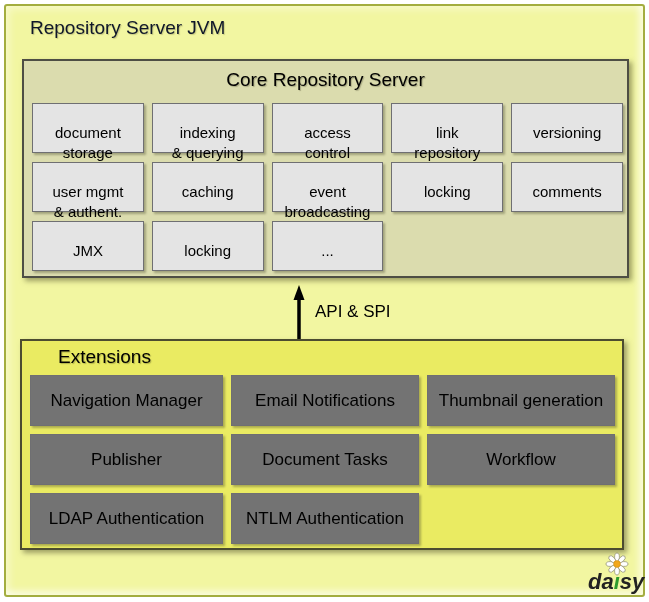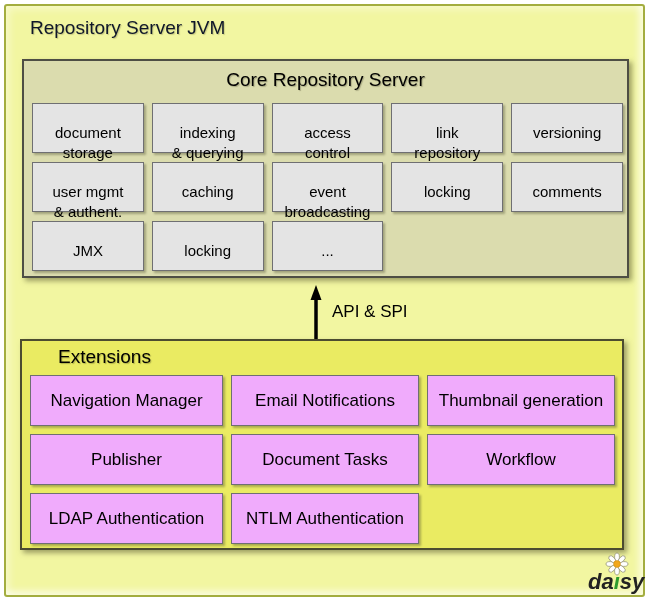--- a/index.html
+++ b/index.html
@@ -30,40 +30,40 @@
     display:grid;grid-template-columns:repeat(5,1fr);
     grid-auto-rows:50px;gap:9px 8px;
   }
   .cell{
     box-sizing:border-box;background:#E4E4E4;border:1.5px solid #6F6F72;
     box-shadow:1.5px 1.5px 2px rgba(80,80,50,0.4);
     display:flex;justify-content:center;align-items:flex-start;
     padding-top:19px;text-align:center;font-size:15px;line-height:1.3;
     white-space:pre-line;
   }
-  .connector{position:absolute;left:296px;top:279px;width:140px;height:56px;}
+  .connector{position:absolute;left:279px;top:279px;width:140px;height:56px;}
   .connector svg{position:absolute;left:6px;top:0;}
   .connector-label{position:absolute;left:30px;top:17px;font-size:17px;}
   .ext-box{
     position:absolute;left:14px;top:333px;width:604px;height:211px;
     box-sizing:border-box;background:#EAEB62;border:2px solid #4C4C30;
     box-shadow:3px 3px 5px rgba(75,75,40,0.5);
   }
   .ext-title{
     position:absolute;left:0;top:5px;width:100%;text-align:left;font-size:19px;
     text-shadow:1px 1px 1px rgba(90,90,40,0.4);
     padding-left:36px;
   }
   .ext-grid{
     position:absolute;left:8px;top:34px;width:585px;
     display:grid;grid-template-columns:193px 188px 188px;
     grid-auto-rows:51px;gap:8px;
   }
   .ext-cell{
-    box-sizing:border-box;background:#f0abfc;border:1.5px solid #6F6F72;
+    box-sizing:border-box;background:#737373;border:1.5px solid #6F6F72;
     box-shadow:1.5px 1.5px 2px rgba(80,80,50,0.4);
     display:flex;justify-content:center;align-items:center;
     text-align:right;font-size:17px;
   }
   .daisy{position:absolute;left:582px;top:549px;width:62px;height:38px;}
   .daisy-letters{
     position:absolute;left:0;bottom:0;display:flex;gap:0;
     font-size:22px;font-weight:bold;color:#222222;line-height:1;font-style:italic;
   }
   .daisy-letters .stem{color:#2E9B2E;}

